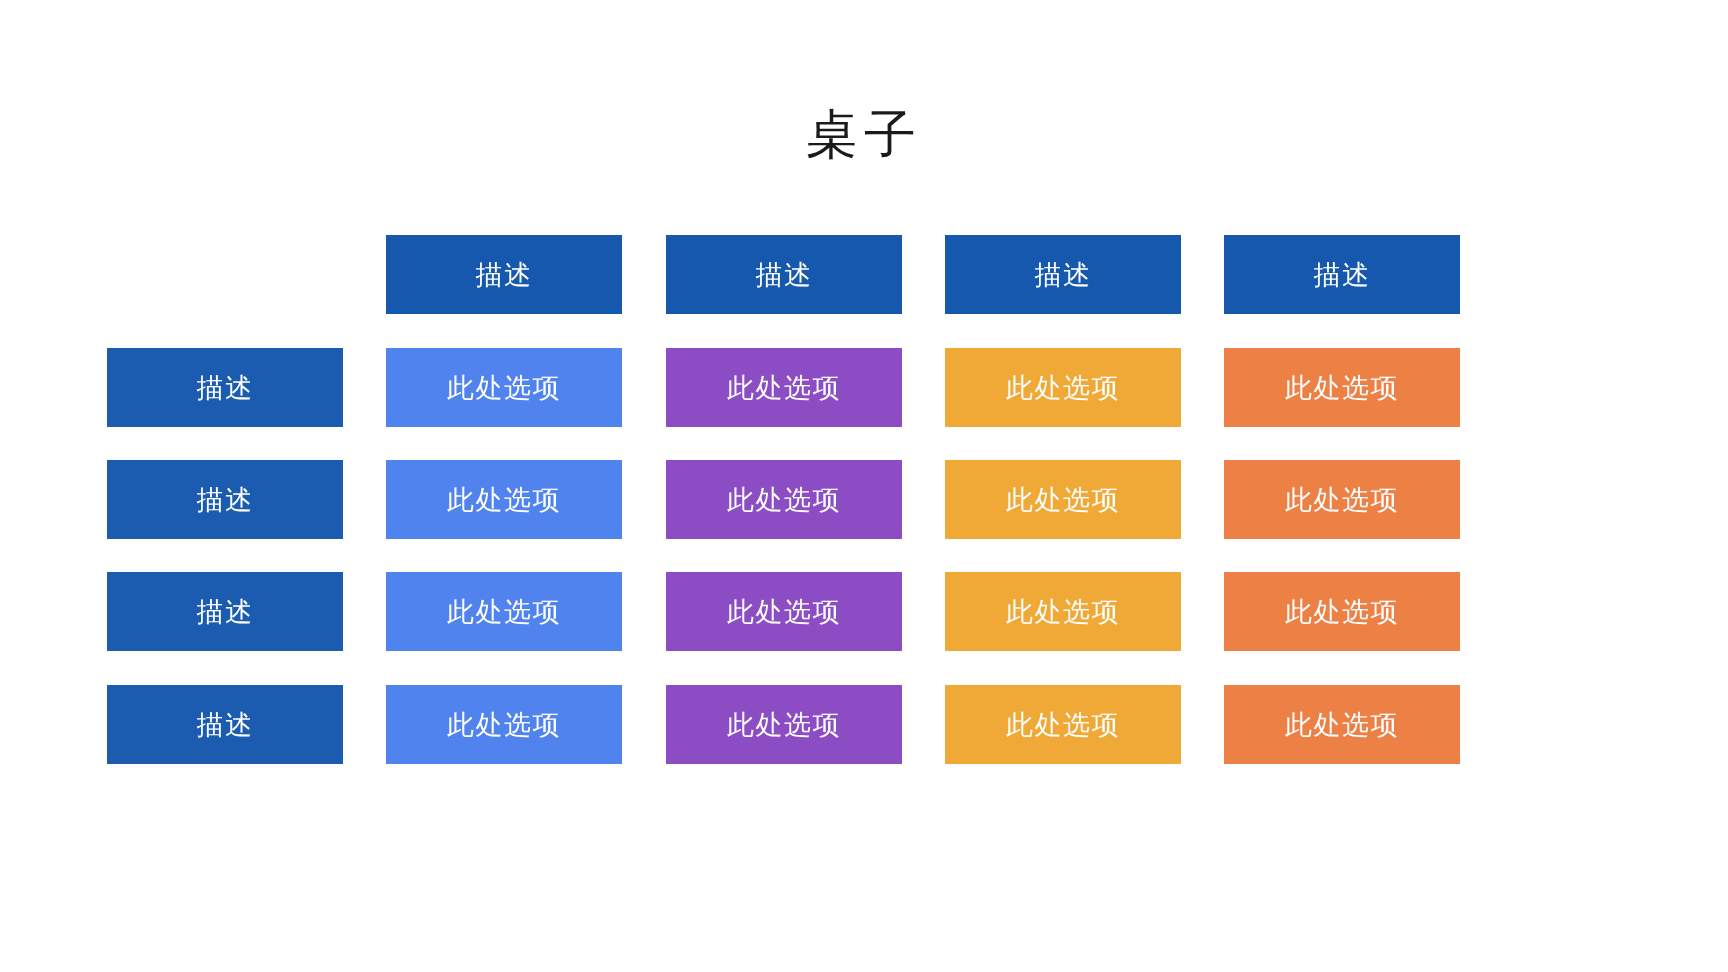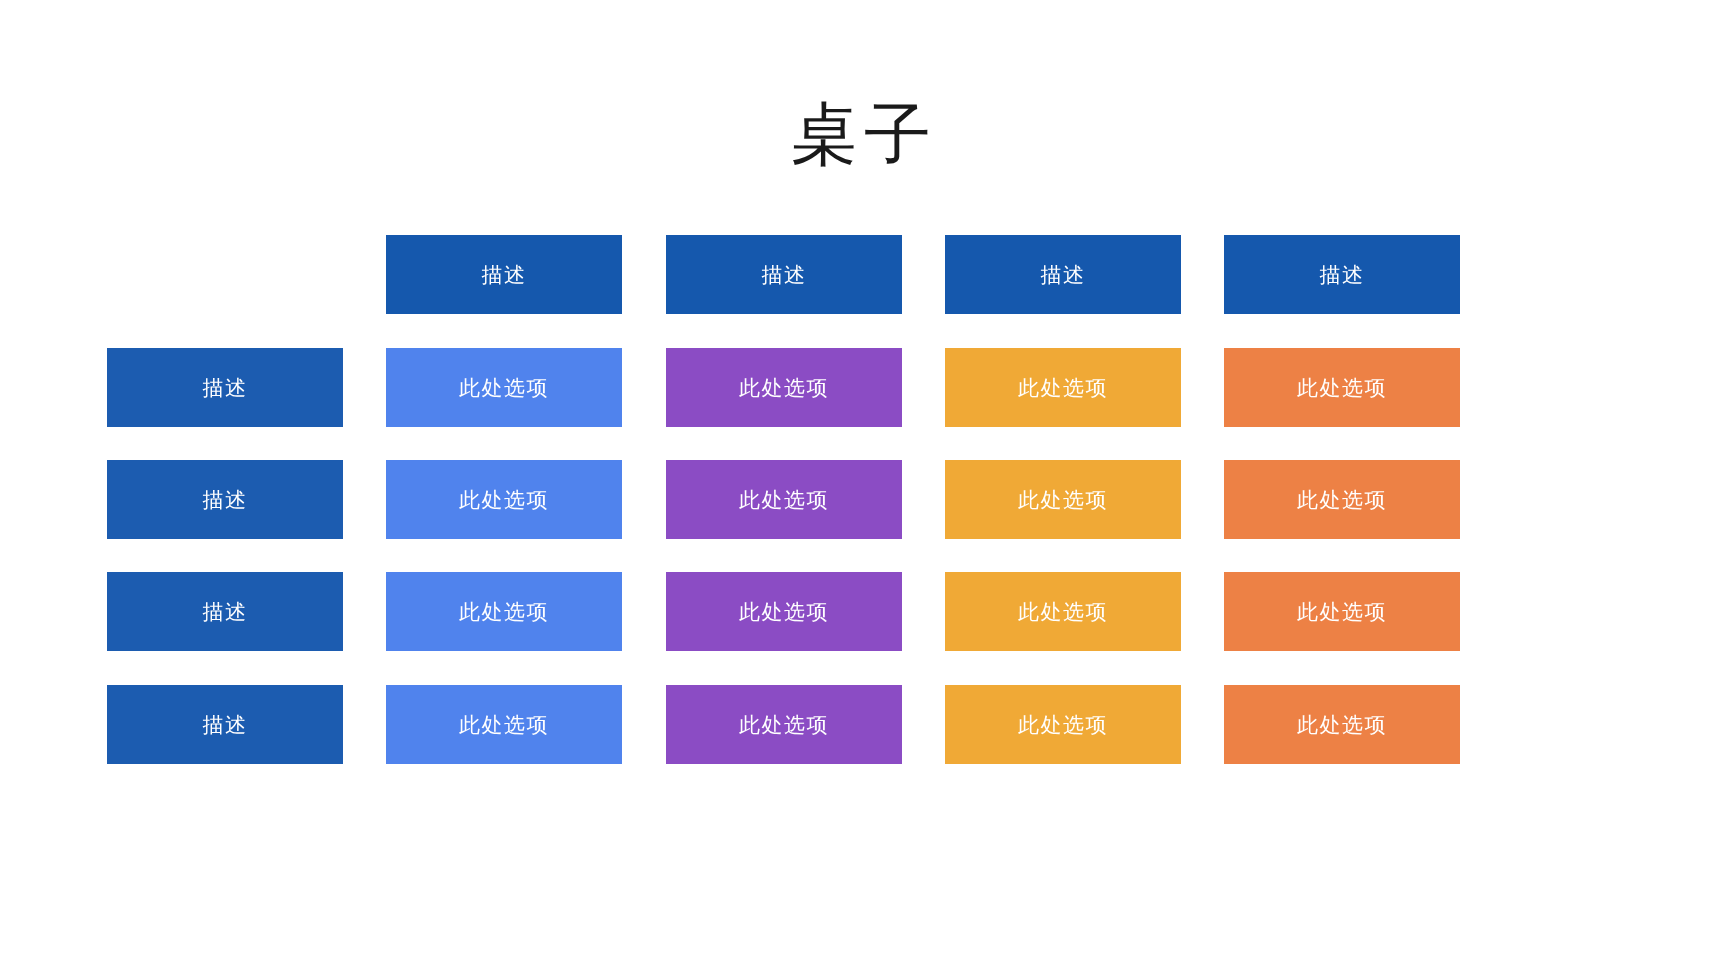--- a/index.html
+++ b/index.html
@@ -22,21 +22,21 @@
     background: #ffffff;
   }
 
   #title {
     position: absolute;
     left: 0;
     top: 86px;
     width: 1728px;
     text-align: center;
     font-family: "Liberation Sans", "DejaVu Sans", sans-serif;
-    font-size: 67px;
+    font-size: 52px;
     line-height: 96px;
     font-weight: 400;
     color: #1a1a1a;
     letter-spacing: 6px;
     white-space: nowrap;
   }
 
   #table-grid {
     position: absolute;
     left: 107px;
@@ -60,21 +60,21 @@
 
   .cell {
     position: absolute;
     top: 0;
     height: 79px;
     display: flex;
     align-items: center;
     justify-content: center;
     box-sizing: border-box;
     color: #ffffff;
-    font-size: 21px;
+    font-size: 27px;
     font-weight: 400;
     letter-spacing: 1.5px;
     white-space: nowrap;
     user-select: none;
   }
 
   
   .col-0 { left: 0px;    width: 236px; }
   .col-1 { left: 279px;  width: 236px; }
   .col-2 { left: 559px;  width: 236px; }

